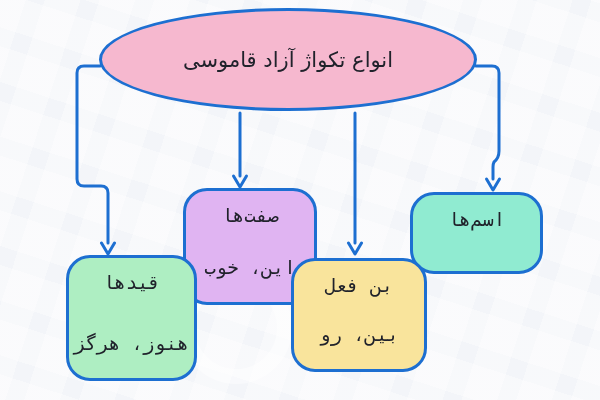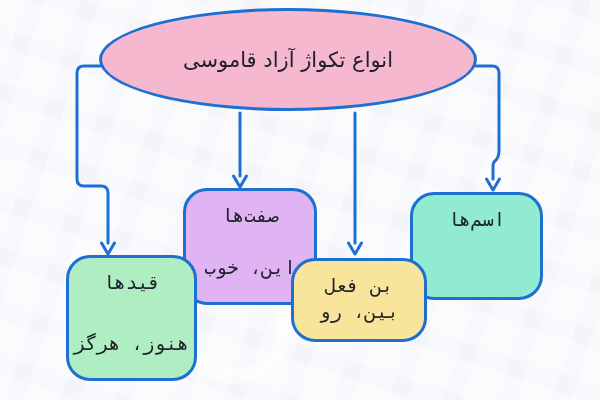--- a/index.html
+++ b/index.html
@@ -47,22 +47,22 @@
   .node{
     position:absolute;border:3px solid var(--accent);border-radius:24px;
     display:flex;flex-direction:column;align-items:center;justify-content:space-between;
     padding:13px 8px 20px 8px;
     direction:rtl;font-size:19px;line-height:26px;text-align:center;font-family:Liberation Mono, monospace;
   }
   .node .node-label,.node .node-examples{display:block;white-space:nowrap;}
 
   .node-adverbs   {left:66px; top:255px;width:131px;height:126px;z-index:3;}
   .node-adjectives{left:183px;top:188px;width:134px;height:117px;z-index:2;}
-  .node-verbstems {left:291px;top:258px;width:136px;height:84px;z-index:3;}
-  .node-nouns     {left:410px;top:192px;width:133px;height:108px;z-index:2;}
+  .node-verbstems {left:291px;top:258px;width:136px;height:114px;z-index:3;}
+  .node-nouns     {left:410px;top:192px;width:133px;height:82px;z-index:2;}
 </style>
 </head>
 <body>
 
 <div class="stage">
 
   <div class="watermark"></div>
   <div class="watermark-ring"></div>
 
   <svg class="connectors" width="600" height="400" viewBox="0 0 600 400">

